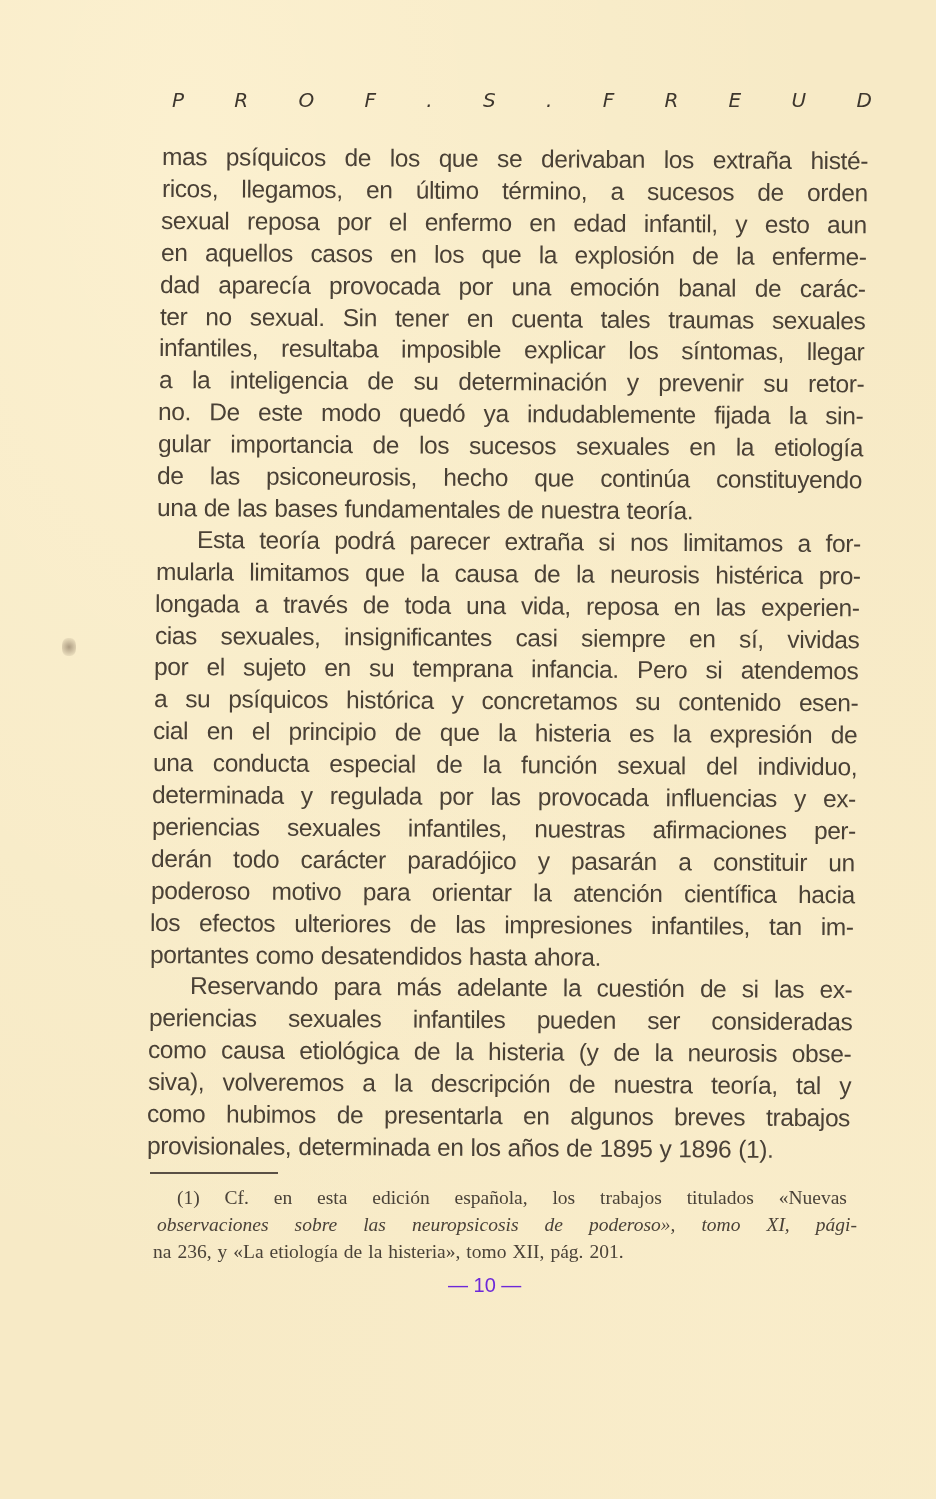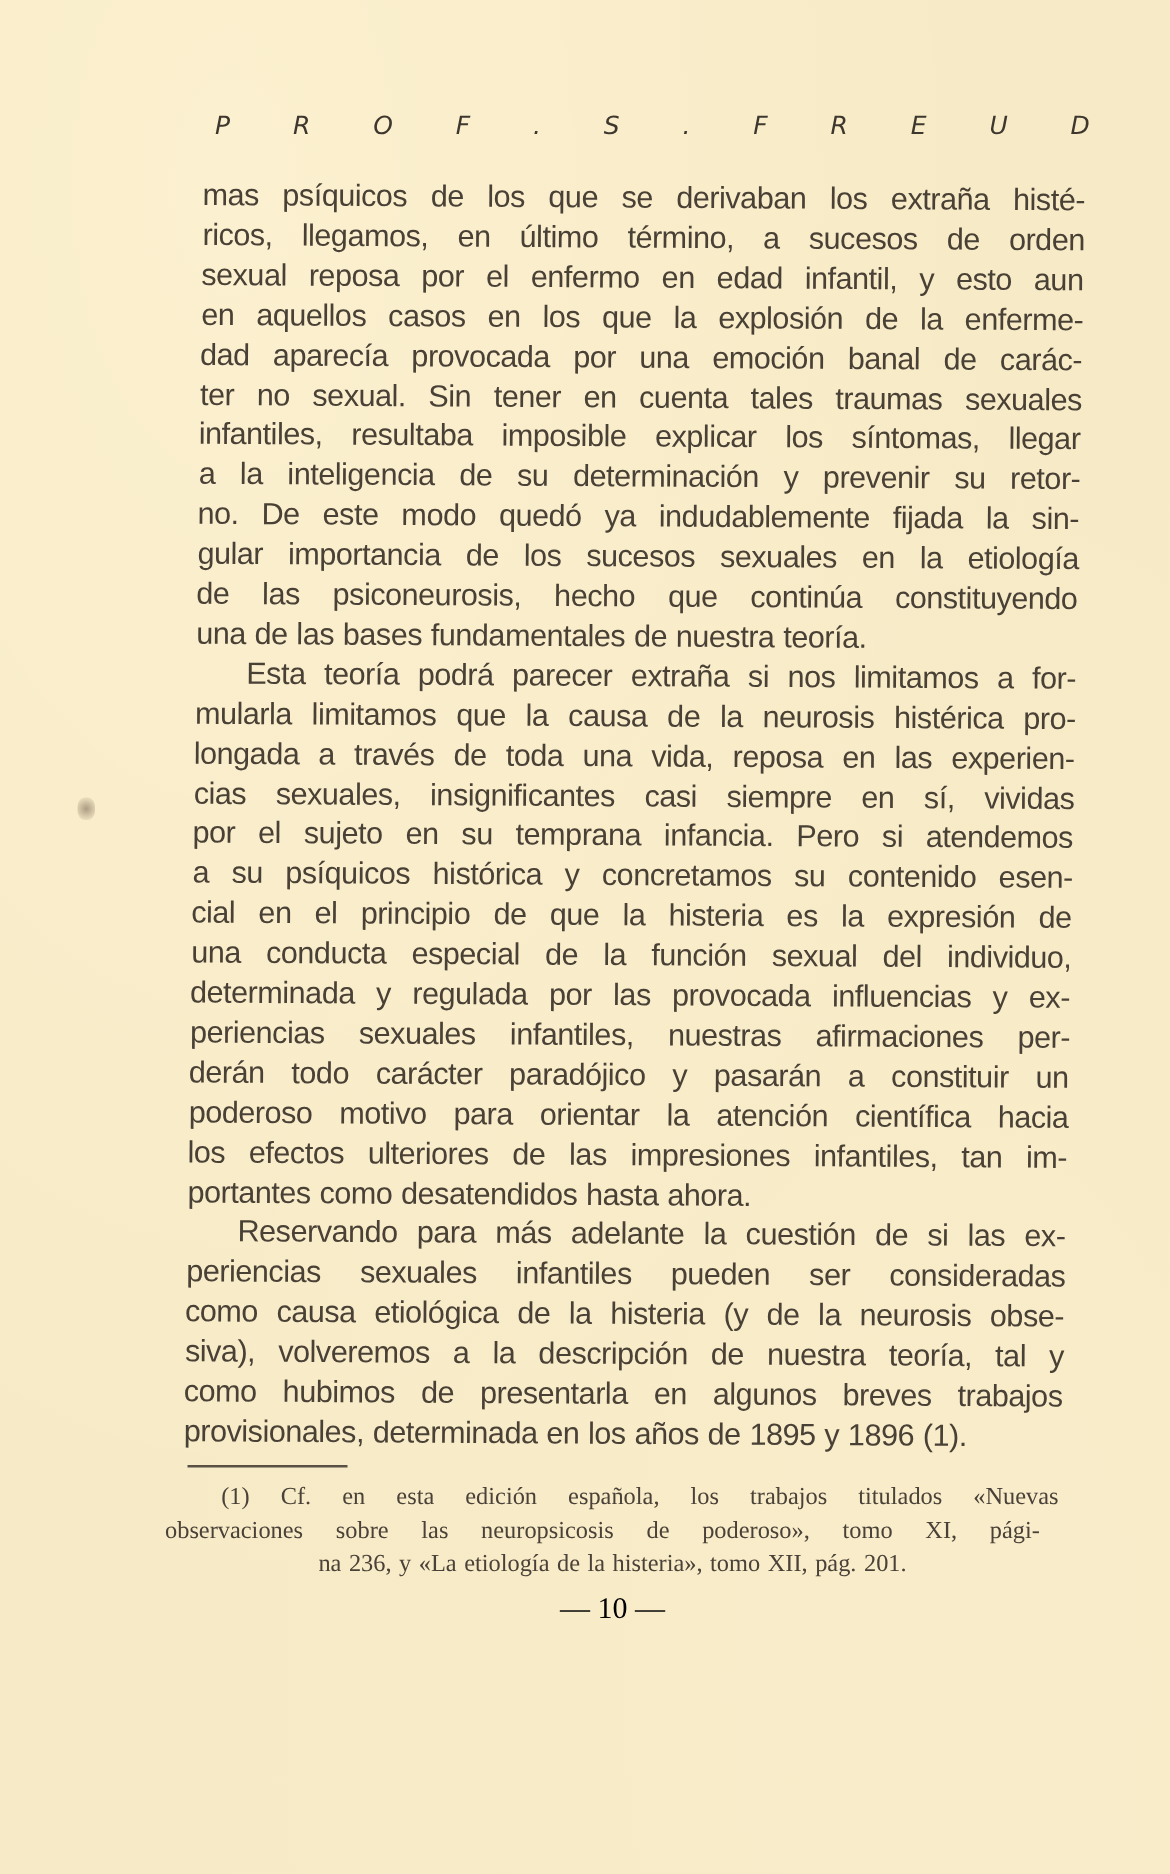--- a/index.html
+++ b/index.html
@@ -89,23 +89,23 @@
     .fn-line.last {
       justify-content: flex-start;
     }
     .fn-line.last .w {
       margin-right: 6px;
     }
     .folio {
       position: absolute;
       left: 448px;
       top: 1274px;
-      font-family: Liberation Serif, serif;
-      font-size: 24px;
-      color: #000000;
+      font-family: Liberation Sans, sans-serif;
+      font-size: 20px;
+      color: #6d28d9;
     }
     .margin-mark {
       position: absolute;
       left: 62px;
       top: 638px;
       width: 14px;
       height: 18px;
       border-radius: 40%;
       background: radial-gradient(circle, rgba(110,90,70,0.55) 0%, rgba(110,90,70,0.15) 70%, rgba(110,90,70,0) 100%);
     }
@@ -498,32 +498,32 @@
       <span class="w">Cf.</span>
       <span class="w">en</span>
       <span class="w">esta</span>
       <span class="w">edición</span>
       <span class="w">española,</span>
       <span class="w">los</span>
       <span class="w">trabajos</span>
       <span class="w">titulados</span>
       <span class="w">«Nuevas</span>
     </div>
-    <div class="fn-line" style="top: 1211px; left: 132px; width: 700px;">
+    <div class="fn-line" style="top: 1211px; left: 157px; width: 700px; font-style: italic;">
       <span class="w">observaciones</span>
       <span class="w">sobre</span>
       <span class="w">las</span>
       <span class="w">neuropsicosis</span>
       <span class="w">de</span>
       <span class="w">poderoso»,</span>
       <span class="w">tomo</span>
       <span class="w">XI,</span>
       <span class="w">pági-</span>
     </div>
-    <div class="fn-line last" style="top: 1238px; left: 143px; width: 700px; justify-content: center;">
+    <div class="fn-line last" style="top: 1238px; left: 153px; width: 700px;">
       <span class="w">na</span>
       <span class="w">236,</span>
       <span class="w">y</span>
       <span class="w">«La</span>
       <span class="w">etiología</span>
       <span class="w">de</span>
       <span class="w">la</span>
       <span class="w">histeria»,</span>
       <span class="w">tomo</span>
       <span class="w">XII,</span>

